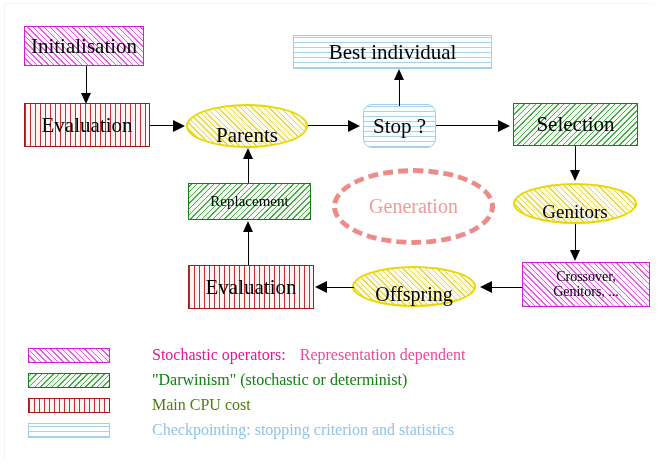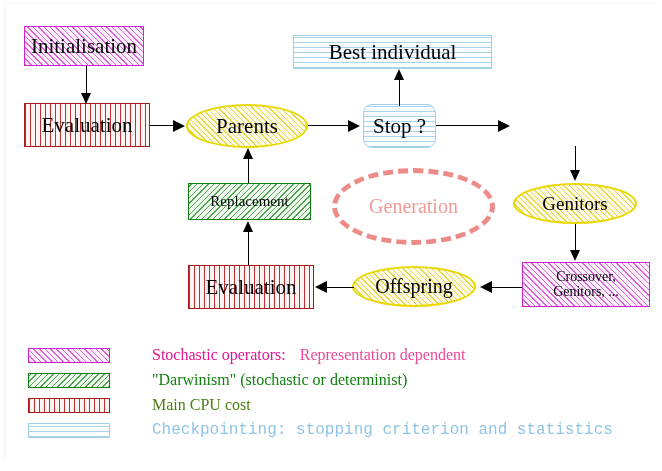--- a/index.html
+++ b/index.html
@@ -45,20 +45,21 @@
   .hatch-blue{
     border:1px solid #9fd0e8;
     background-color:#fbfdff;
     background-image:repeating-linear-gradient(0deg,
         #a8d4ea 0px,#a8d4ea 1px,rgba(0,0,0,0) 1px,rgba(0,0,0,0) 5px);
   }
   .hatch-yellow{
     background-color:#fdfbe8;
     background-image:repeating-linear-gradient(45deg,
         #e8d84a 0px,#e8d84a 1px,rgba(0,0,0,0) 1px,rgba(0,0,0,0) 4px);
+    align-items:flex-end;
   }
 
   .ellipse{
     border:2px solid #e8d800;
     border-radius:50%;
   }
   .rounded{border-radius:9px;}
 
   
   .gen-ellipse{
@@ -111,20 +112,23 @@
   </div>
 
   <div class="node hatch-blue" style="left:293px;top:35px;width:199px;height:34px;font-size:21px;">
     <span>Best individual</span>
   </div>
 
   <div class="node hatch-blue rounded" style="left:363px;top:104px;width:73px;height:44px;font-size:21px;">
     <span>Stop ?</span>
   </div>
 
+  <div class="node hatch-green" style="left:513px;top:103px;width:125px;height:43px;font-size:21px;">
+    <span>Selection</span>
+  </div>
 
   <div class="node hatch-green" style="left:188px;top:183px;width:123px;height:37px;font-size:15px;">
     <span>Replacement</span>
   </div>
 
   <div class="gen-ellipse" style="left:332px;top:168px;width:163px;height:77px;font-size:20px;">
     <span>Generation</span>
   </div>
 
   <div class="node hatch-yellow ellipse" style="left:513px;top:183px;width:124px;height:41px;font-size:19px;">
@@ -210,20 +214,20 @@
     <div class="leg-row" style="top:29px;">
       <div class="leg-sw hatch-green"></div>
       <div class="leg-txt c-green">"Darwinism" (stochastic or determinist)</div>
     </div>
 
     <div class="leg-row" style="top:54px;">
       <div class="leg-sw hatch-red"></div>
       <div class="leg-txt c-red">Main CPU cost</div>
     </div>
 
-    <div class="leg-row" style="top:79px;font-family:Liberation Mono, monospace;">
+    <div class="leg-row" style="top:79px;">
       <div class="leg-sw hatch-blue"></div>
       <div class="leg-txt c-lblue">Checkpointing: stopping criterion and statistics</div>
     </div>
 
   </div>
 
 </div>
 
 </body></html>

